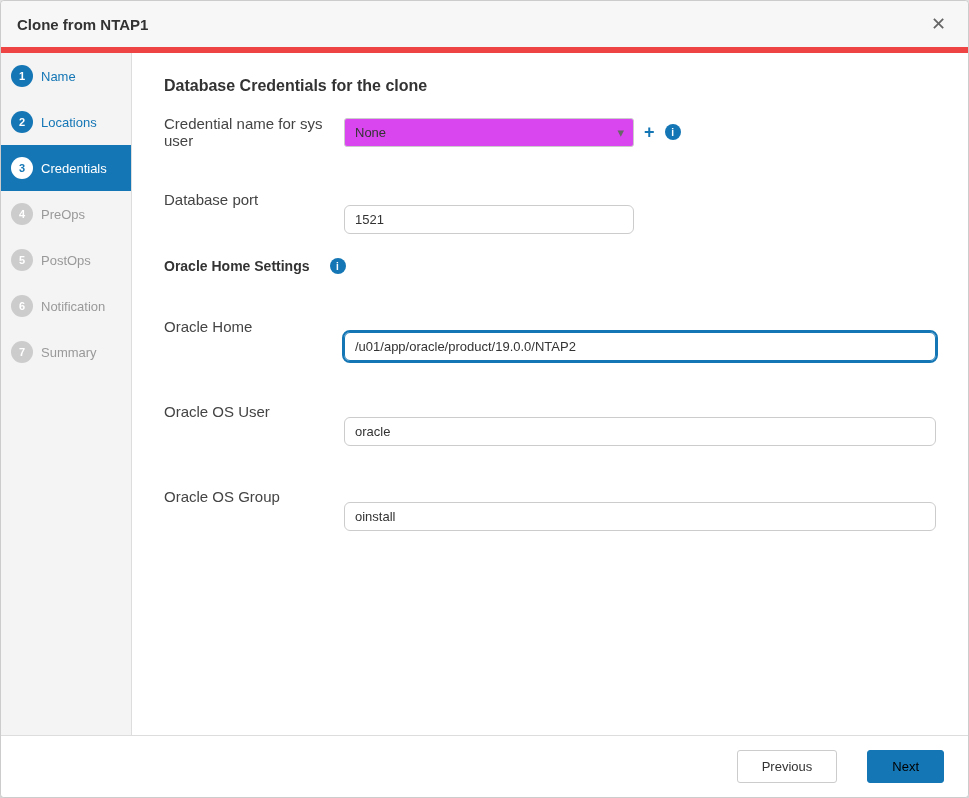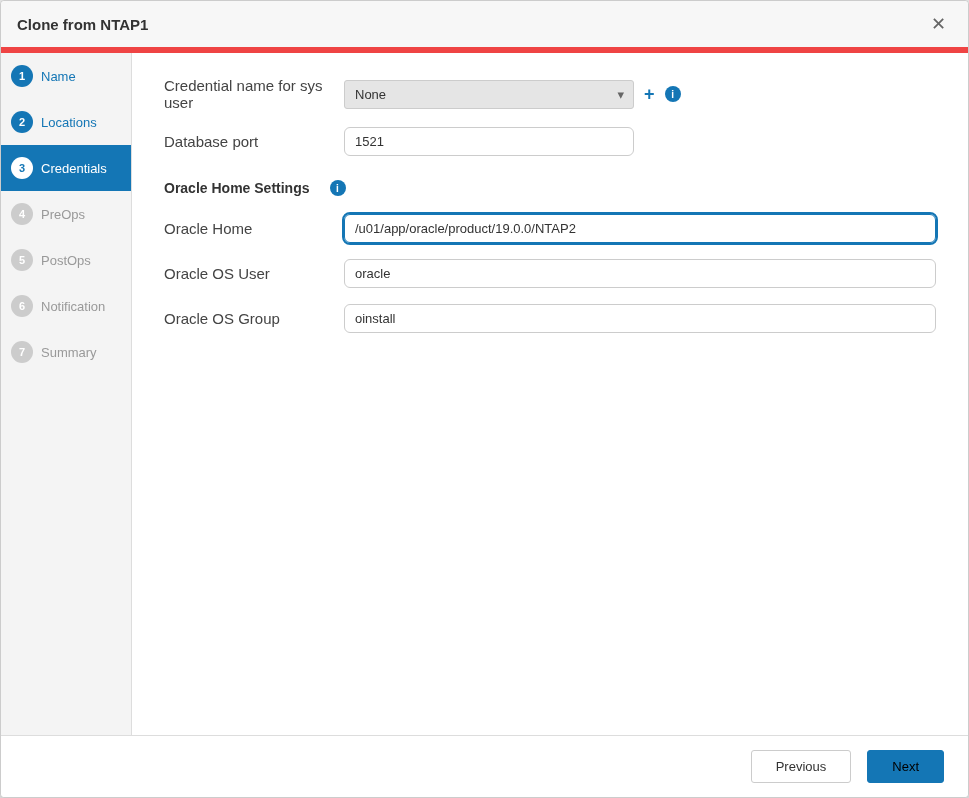--- a/index.html
+++ b/index.html
@@ -17,29 +17,29 @@
     .sidebar-item.completed { color: #1476b5; }
     .step-num { width: 22px; height: 22px; border-radius: 50%; background: #1476b5; color: #fff; font-size: 11px; font-weight: 700; display: flex; align-items: center; justify-content: center; margin-right: 8px; flex-shrink: 0; }
     .sidebar-item.inactive .step-num { background: #ccc; color: #fff; }
     .sidebar-item.inactive { color: #999; }
     .main-content { flex: 1; padding: 24px 32px; overflow-y: auto; }
     .section-title { font-size: 16px; font-weight: 600; color: #333; margin-bottom: 20px; }
     .form-group { display: flex; align-items: center; margin-bottom: 16px; }
     .form-label { width: 180px; color: #444; font-size: 15px; flex-shrink: 0; }
     .form-control { flex: 1; max-width: 600px; }
     .input-with-actions { display: flex; align-items: center; gap: 8px; }
-    .form-input { width: 100%; padding: 6px 10px; border: 1px solid #ccc; border-radius: 6px; font-size: 13px; color: #333; background: #fff; }
+    .form-input { width: 100%; padding: 6px 10px; border: 1px solid #ccc; border-radius: 6px; font-size: 13px; color: #333; background: #fff; margin-top: 40px; }
     .form-input.active-input { outline: 2px solid #1476b5; border-color: #1476b5; }
-    .form-select { width: 290px; padding: 6px 10px; border: 1px solid #ccc; border-radius: 3px; font-size: 13px; color: #333; background: #e5e5e5; appearance: none; -webkit-appearance: none; cursor: pointer; }
+    .form-select { width: 290px; padding: 6px 10px; border: 1px solid #ccc; border-radius: 3px; font-size: 13px; color: #333; background: #d946ef; appearance: none; -webkit-appearance: none; cursor: pointer; }
     .select-wrapper { position: relative; width: 290px; }
     .select-wrapper::after { content: '▾'; position: absolute; right: 10px; top: 50%; transform: translateY(-50%); color: #666; pointer-events: none; }
     .add-btn { background: none; border: none; cursor: pointer; color: #1476b5; font-size: 18px; font-weight: bold; line-height: 1; padding: 0 2px; }
     .info-icon { width: 16px; height: 16px; border-radius: 50%; background: #1476b5; color: #fff; font-size: 10px; font-weight: bold; display: inline-flex; align-items: center; justify-content: center; cursor: pointer; flex-shrink: 0; }
     .subsection-title { display: flex; align-items: center; gap: 20px; font-size: 14px; font-weight: 600; color: #333; margin-bottom: 18px; margin-top: 24px; }
-    .dialog-footer { padding: 14px 24px; border-top: 1px solid #ddd; display: flex; justify-content: flex-end; gap: 4px; background: #fff; border-radius: 0 0 4px 4px; }
+    .dialog-footer { padding: 14px 24px; border-top: 1px solid #ddd; display: flex; justify-content: flex-end; gap: 18px; background: #fff; border-radius: 0 0 4px 4px; }
     .btn { padding: 8px 24px; border-radius: 3px; font-size: 13px; cursor: pointer; font-weight: 500; }
     .btn-default { background: #fff; border: 1px solid #ccc; color: #333; }
     .btn-primary { background: #1476b5; border: 1px solid #1476b5; color: #000000; margin-left: 12px; }
     .port-input { width: 290px; }
   </style>
 </head>
 <body>
 
 <div class="dialog">
 
@@ -76,20 +76,21 @@
         <span>Notification</span>
       </div>
       <div class="sidebar-item inactive">
         <span class="step-num">7</span>
         <span>Summary</span>
       </div>
     </div>
 
     <div class="main-content">
 
+      <div class="section-title">Database Credentials for the clone</div>
 
       <div class="form-group">
         <span class="form-label">Credential name for sys user</span>
         <div class="form-control input-with-actions">
           <div class="select-wrapper">
             <select class="form-select">
               <option value="none">None</option>
             </select>
           </div>
           <button class="add-btn">+</button>

